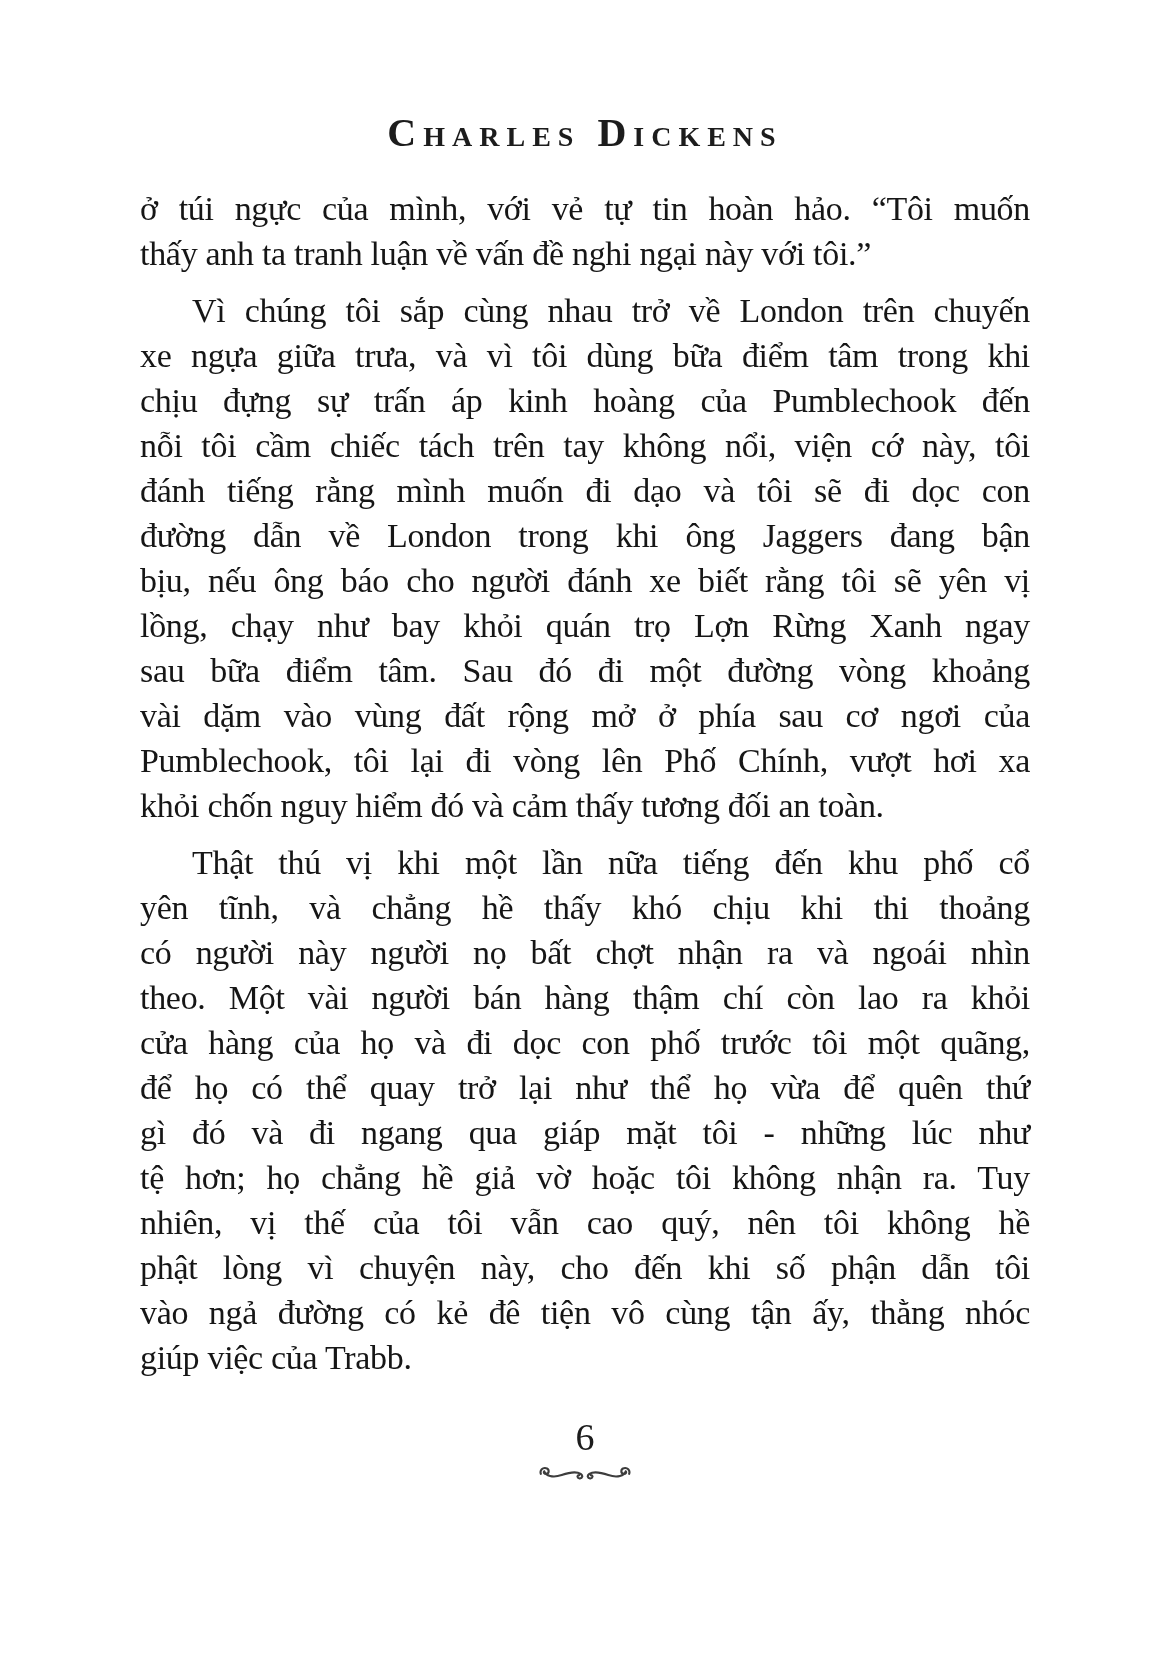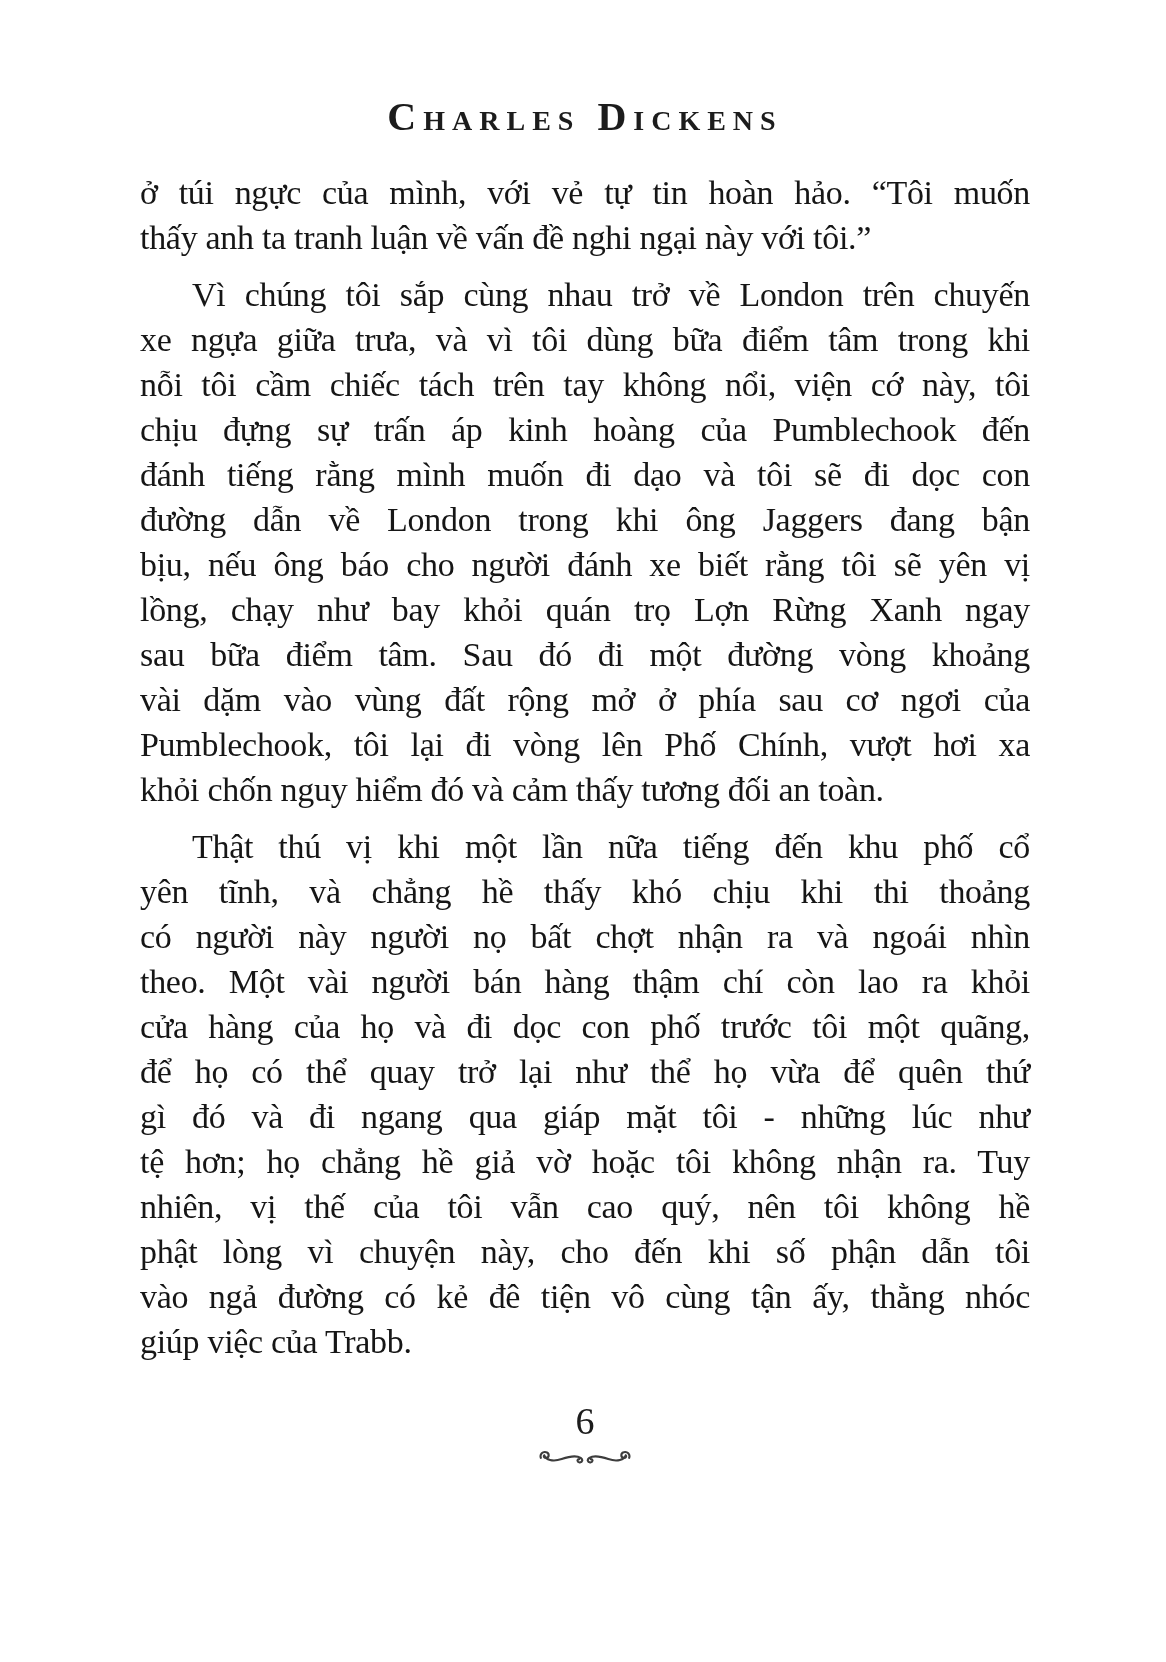--- a/index.html
+++ b/index.html
@@ -4,21 +4,21 @@
 <style>
   html, body {
     margin: 0;
     padding: 0;
     background: #ffffff;
   }
   .page {
     position: relative;
     width: 1166px;
     height: 1588px;
-    margin: 0 auto;
+    margin: 16px auto;
     background: #ffffff;
     box-sizing: border-box;
     padding: 92px 136px 8px 140px;
     font-family: "Liberation Serif", "DejaVu Serif", serif;
     color: #161616;
     overflow: hidden;
   }
   .header-title {
     text-align: center;
     font-variant: small-caps;
@@ -78,22 +78,22 @@
   <div class="header-title">Charles Dickens</div>
 
   <div class="body-text">
       <div class="para">
         <div class="line first">ở túi ngực của mình, với vẻ tự tin hoàn hảo. “Tôi muốn</div>
         <div class="line last">thấy anh ta tranh luận về vấn đề nghi ngại này với tôi.”</div>
       </div>
       <div class="para indent">
         <div class="line first">Vì chúng tôi sắp cùng nhau trở về London trên chuyến</div>
         <div class="line">xe ngựa giữa trưa, và vì tôi dùng bữa điểm tâm trong khi</div>
+        <div class="line">chịu đựng sự trấn áp kinh hoàng của Pumblechook đến</div>
         <div class="line">nỗi tôi cầm chiếc tách trên tay không nổi, viện cớ này, tôi</div>
-        <div class="line">chịu đựng sự trấn áp kinh hoàng của Pumblechook đến</div>
         <div class="line">đánh tiếng rằng mình muốn đi dạo và tôi sẽ đi dọc con</div>
         <div class="line">đường dẫn về London trong khi ông Jaggers đang bận</div>
         <div class="line">bịu, nếu ông báo cho người đánh xe biết rằng tôi sẽ yên vị</div>
         <div class="line">lồng, chạy như bay khỏi quán trọ Lợn Rừng Xanh ngay</div>
         <div class="line">sau bữa điểm tâm. Sau đó đi một đường vòng khoảng</div>
         <div class="line">vài dặm vào vùng đất rộng mở ở phía sau cơ ngơi của</div>
         <div class="line">Pumblechook, tôi lại đi vòng lên Phố Chính, vượt hơi xa</div>
         <div class="line last">khỏi chốn nguy hiểm đó và cảm thấy tương đối an toàn.</div>
       </div>
       <div class="para indent">

